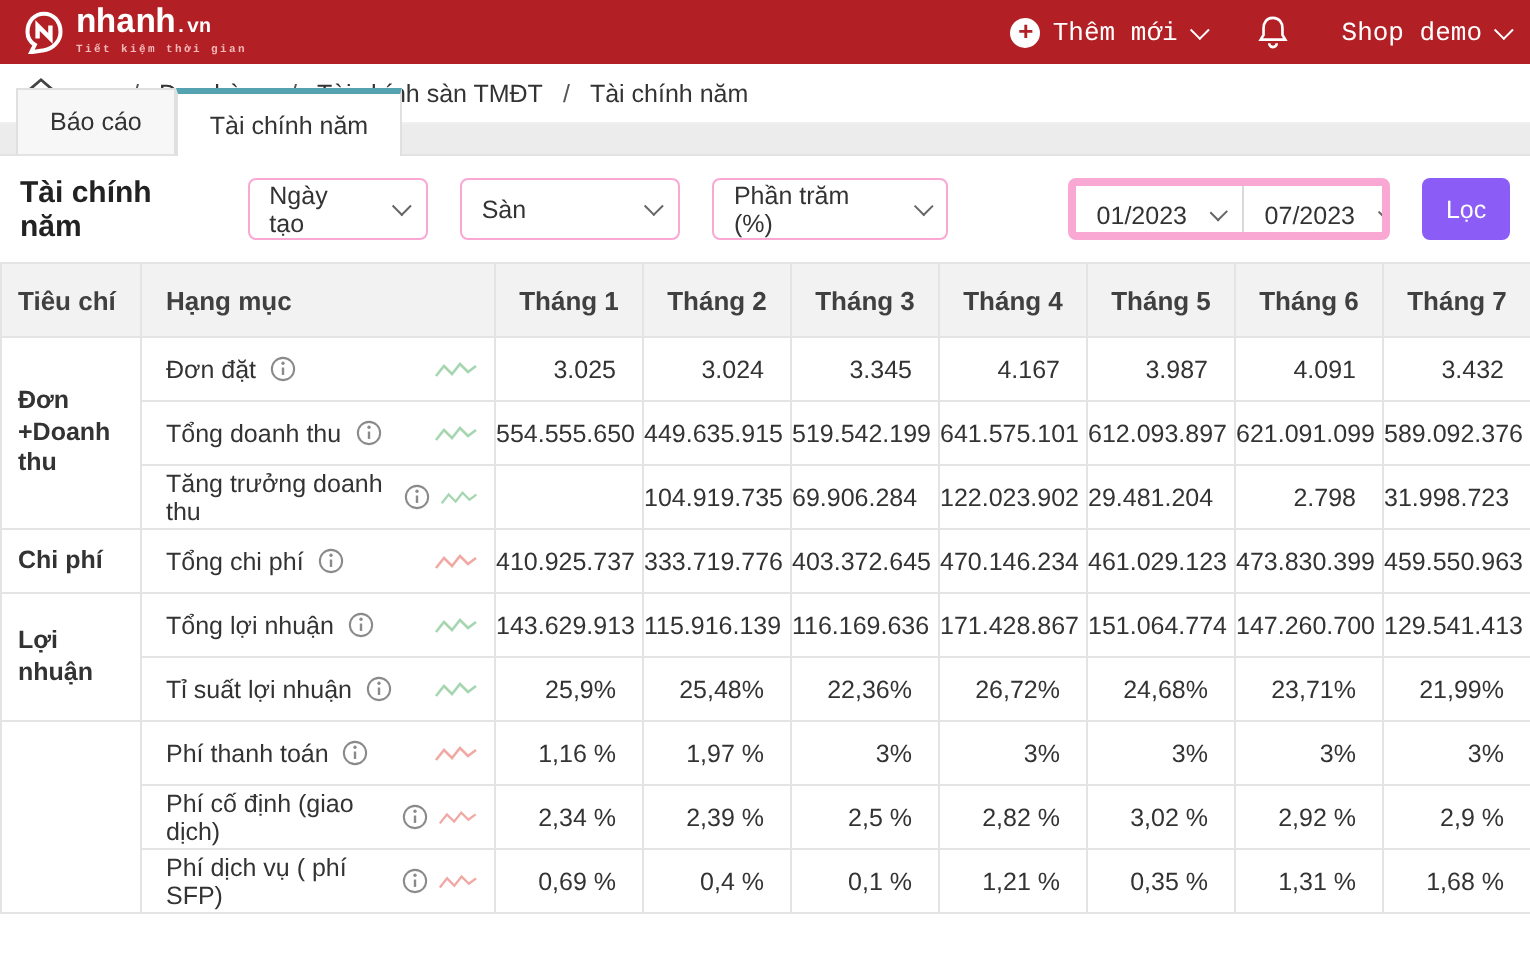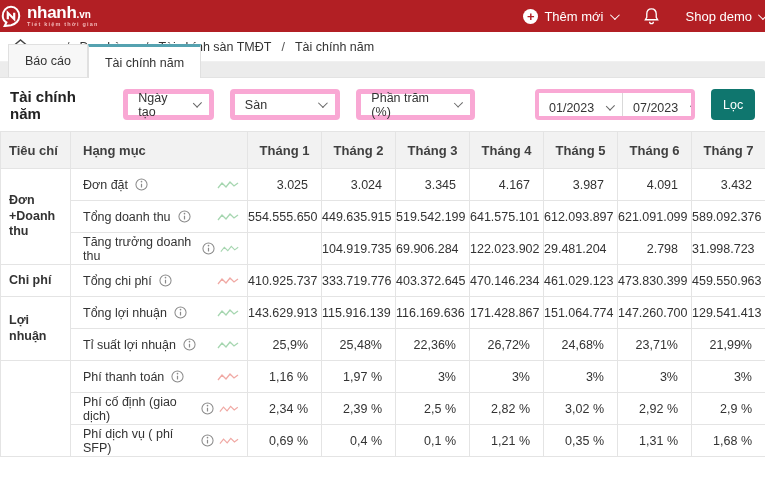--- a/index.html
+++ b/index.html
@@ -1,20 +1,20 @@
 <!DOCTYPE html>
 <html><head>
 <meta charset="utf-8">
 <style>
   * { margin:0; padding:0; box-sizing:border-box; }
   html,body { width:765px; height:478px; overflow:hidden; }
   body { font-family:"Liberation Sans","DejaVu Sans",sans-serif; font-size:13px; color:#333; background:#fff; }
 
   
-  .topbar { height:32px; background:#b21f24; display:flex; align-items:center; padding:0 0; color:#fff; }
+  .topbar { height:32px; background:#b21f24; display:flex; align-items:center; padding:0 11px; color:#fff;font-family:Liberation Mono, monospace; }
   .logo { display:flex; align-items:center; gap:5px; cursor:pointer; }
   .logo-mark { width:22px; height:22px; }
   .logo-textwrap { line-height:1; }
   .logo-main { font-weight:bold; font-size:17px; letter-spacing:-0.3px; }
   .logo-suffix { font-size:10px; font-weight:bold; }
   .logo-tagline { font-size:5.5px; color:#f3b9b9; letter-spacing:1.2px; margin-top:1px; font-weight:bold; }
   .topbar-right { margin-left:auto; display:flex; align-items:center; gap:26px; }
   .top-item { display:flex; align-items:center; gap:6px; font-size:13px; cursor:pointer; }
   .plus-circle { width:15px; height:15px; border-radius:50%; background:#fff; color:#b21f24; font-size:13px; font-weight:bold; display:flex; align-items:center; justify-content:center; line-height:1; }
   .chev-w { width:7px; height:7px; border-right:1.5px solid #fff; border-bottom:1.5px solid #fff; transform:rotate(45deg) translateY(-2px); }
@@ -28,29 +28,29 @@
   .crumb .sep { color:#555; }
 
   
   .tabsbar { height:16px; background:#ececec; display:flex; align-items:flex-end; padding:0 0 0 8px; border-bottom:1px solid #e3e3e3; }
   .tab { height:33px; padding:0 16px; display:flex; align-items:center; font-size:12.5px; background:#f7f7f7; border:1px solid #e0e0e0; border-bottom:none; cursor:pointer; color:#333; }
   .tab.active { background:#fff; border-top:3px solid #55a2b0; margin-bottom:-1px; height:34px; }
 
   
   .filterbar { height:53px; background:#fff; display:flex; align-items:center; padding:0 10px; gap:16px; }
   .page-title { font-size:15px; font-weight:bold; color:#222; margin-right:6px; }
-  .select { height:31px; border:5px solid #f9a8d4; border-radius:4px; background:#fff; display:flex; align-items:center; justify-content:space-between; padding:0 10px; font-size:12.5px; color:#333; cursor:pointer; }
+  .select { height:31px; border:1px solid #f9a8d4; border-radius:4px; background:#fff; display:flex; align-items:center; justify-content:space-between; padding:0 10px; font-size:12.5px; color:#333; cursor:pointer; }
   .select .chev { width:7px; height:7px; border-right:1.4px solid #666; border-bottom:1.4px solid #666; transform:rotate(45deg) translateY(-2px); margin-left:12px; }
   .sel-sort { width:97px; }
   .sel-channel { width:119px; }
   .sel-unit { width:128px; }
   .daterange { display:flex; height:31px; border:4px solid #f9a8d4; border-radius:4px; overflow:hidden;margin-left:44px; }
   .daterange .select { border:none; border-radius:0; height:29px; width:84px; }
   .daterange .select:first-child { border-right:1px solid #d9d9d9; }
-  .btn-filter { height:31px; min-width:44px; padding:0 12px; background:#0f766e; color:#fff; border:none; border-radius:4px; font-size:12.5px; cursor:pointer; }
+  .btn-filter { height:31px; min-width:44px; padding:0 12px; background:#8b5cf6; color:#fff; border:none; border-radius:4px; font-size:12.5px; cursor:pointer; }
 
   
   table { border-collapse:collapse; width:765px; table-layout:fixed; }
   th, td { border:1px solid #e4e4e4; font-size:12.5px; }
   thead th { background:#f2f2f2; height:37px; font-weight:bold; color:#404040; font-size:13px; }
   th.col-crit, td.group-cell { width:70px; }
   th.col-item { width:177px;margin-top:28px; }
   th.col-month { width:74px; text-align:center; }
   tbody td { height:32px; background:#fff; }
   td.group-cell { font-weight:bold; padding:0 6px 0 8px; vertical-align:middle; line-height:1.25; }

